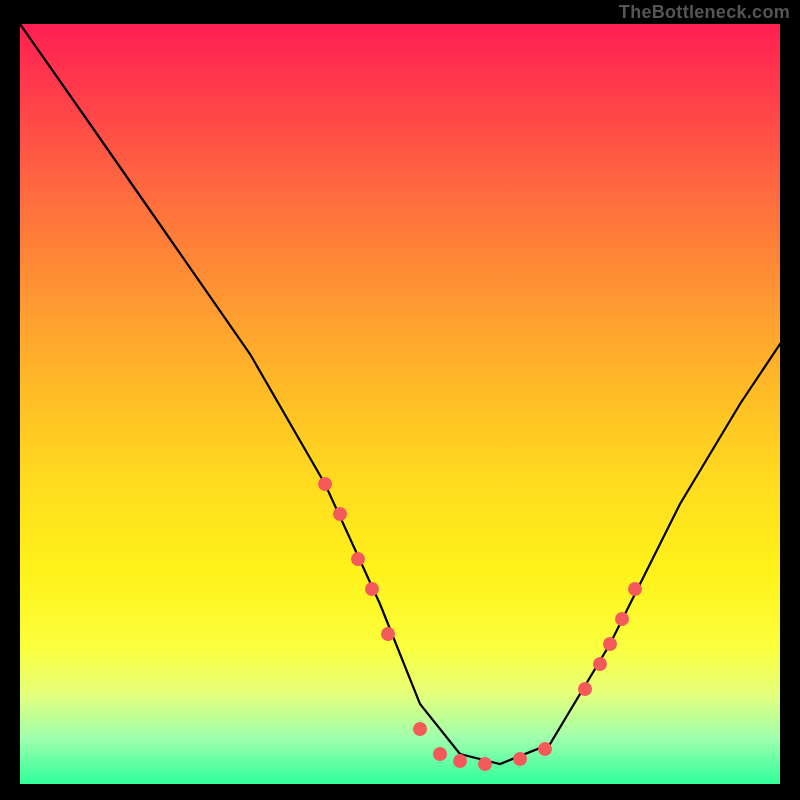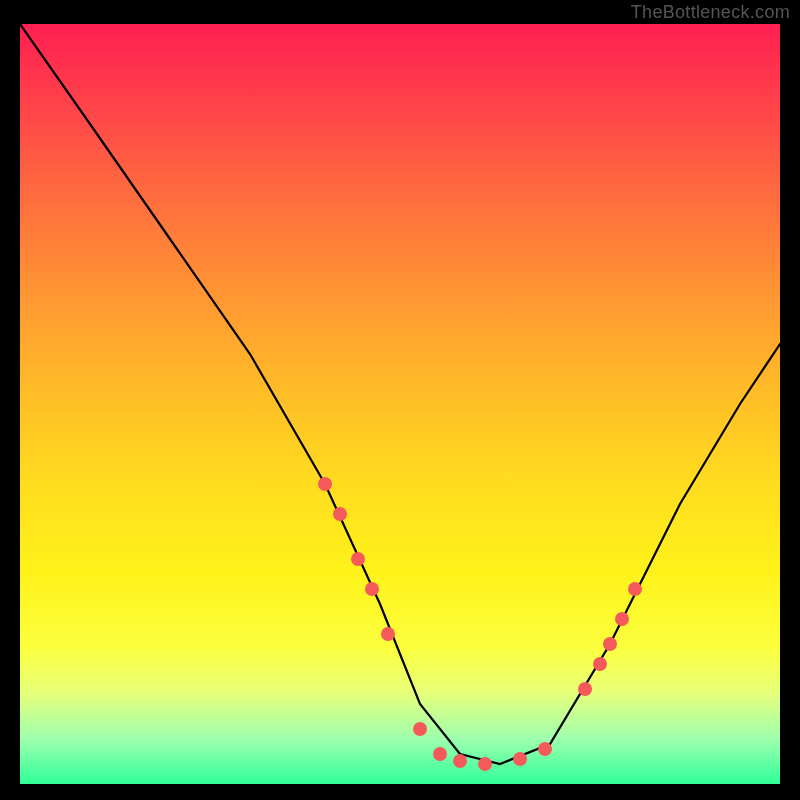--- a/index.html
+++ b/index.html
@@ -16,21 +16,21 @@
     width: 800px;
     height: 800px;
     background: #000;
   }
   .watermark {
     position: absolute;
     top: 2px;
     right: 10px;
     color: #555;
     font-size: 18px;
-    font-weight: 400;
+    font-weight: 700;
     letter-spacing: 0.3px;
     z-index: 10;
   }
   .plot {
     position: absolute;
     left: 20px;
     top: 24px;
     width: 760px;
     height: 760px;
     background: linear-gradient(to bottom,

